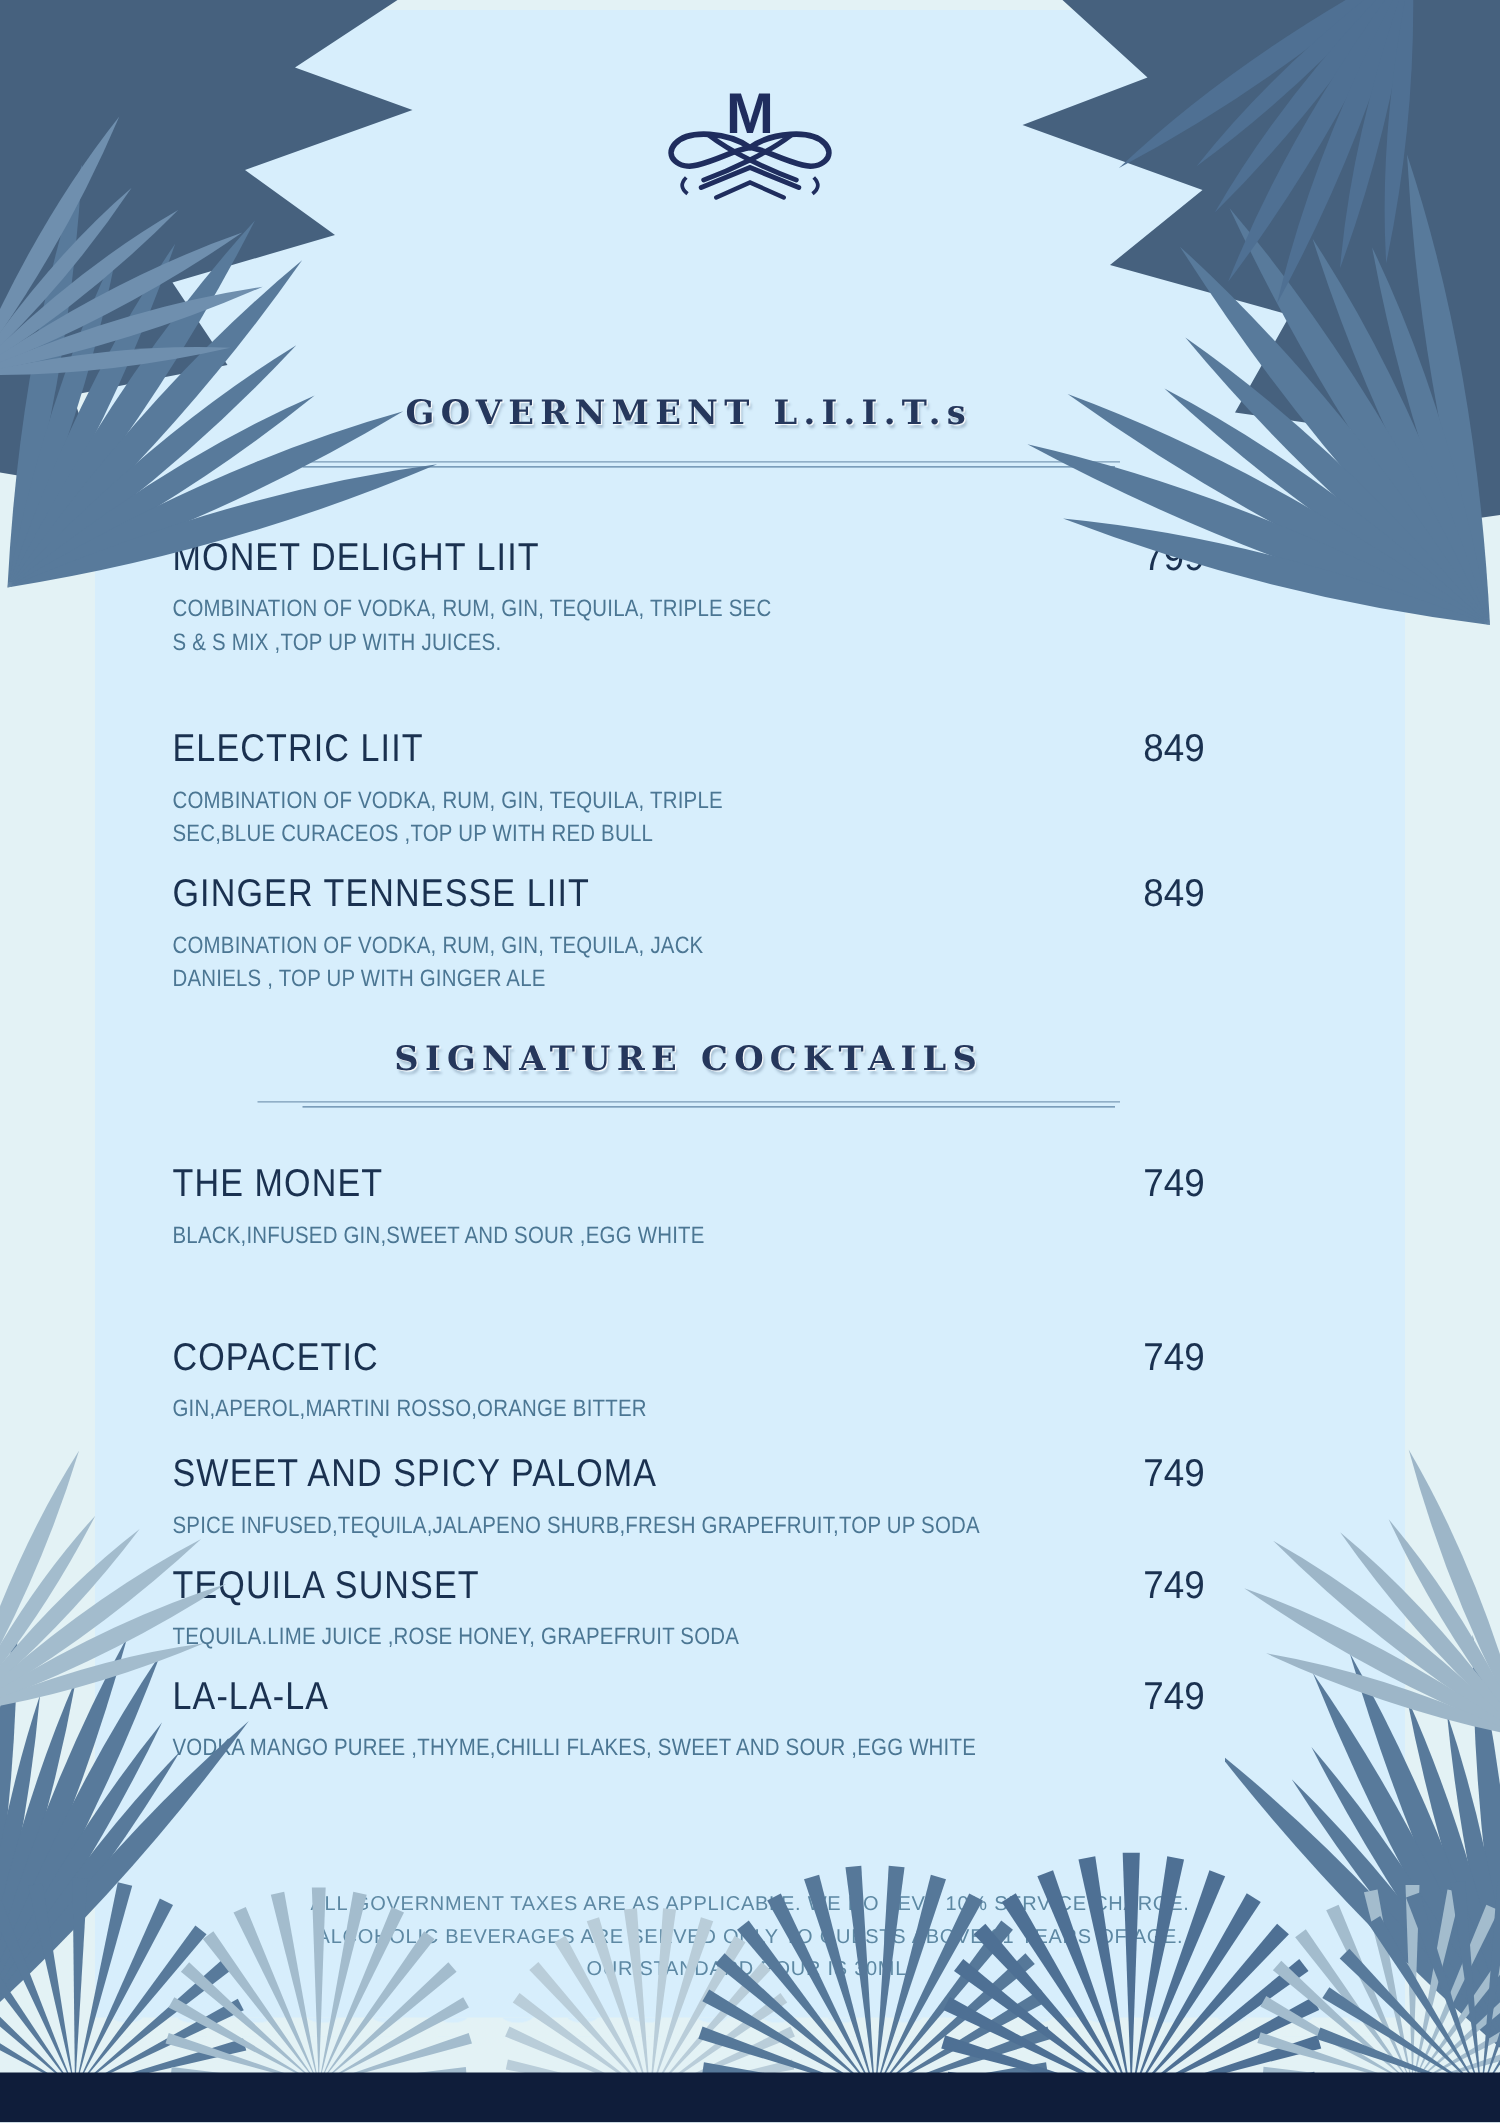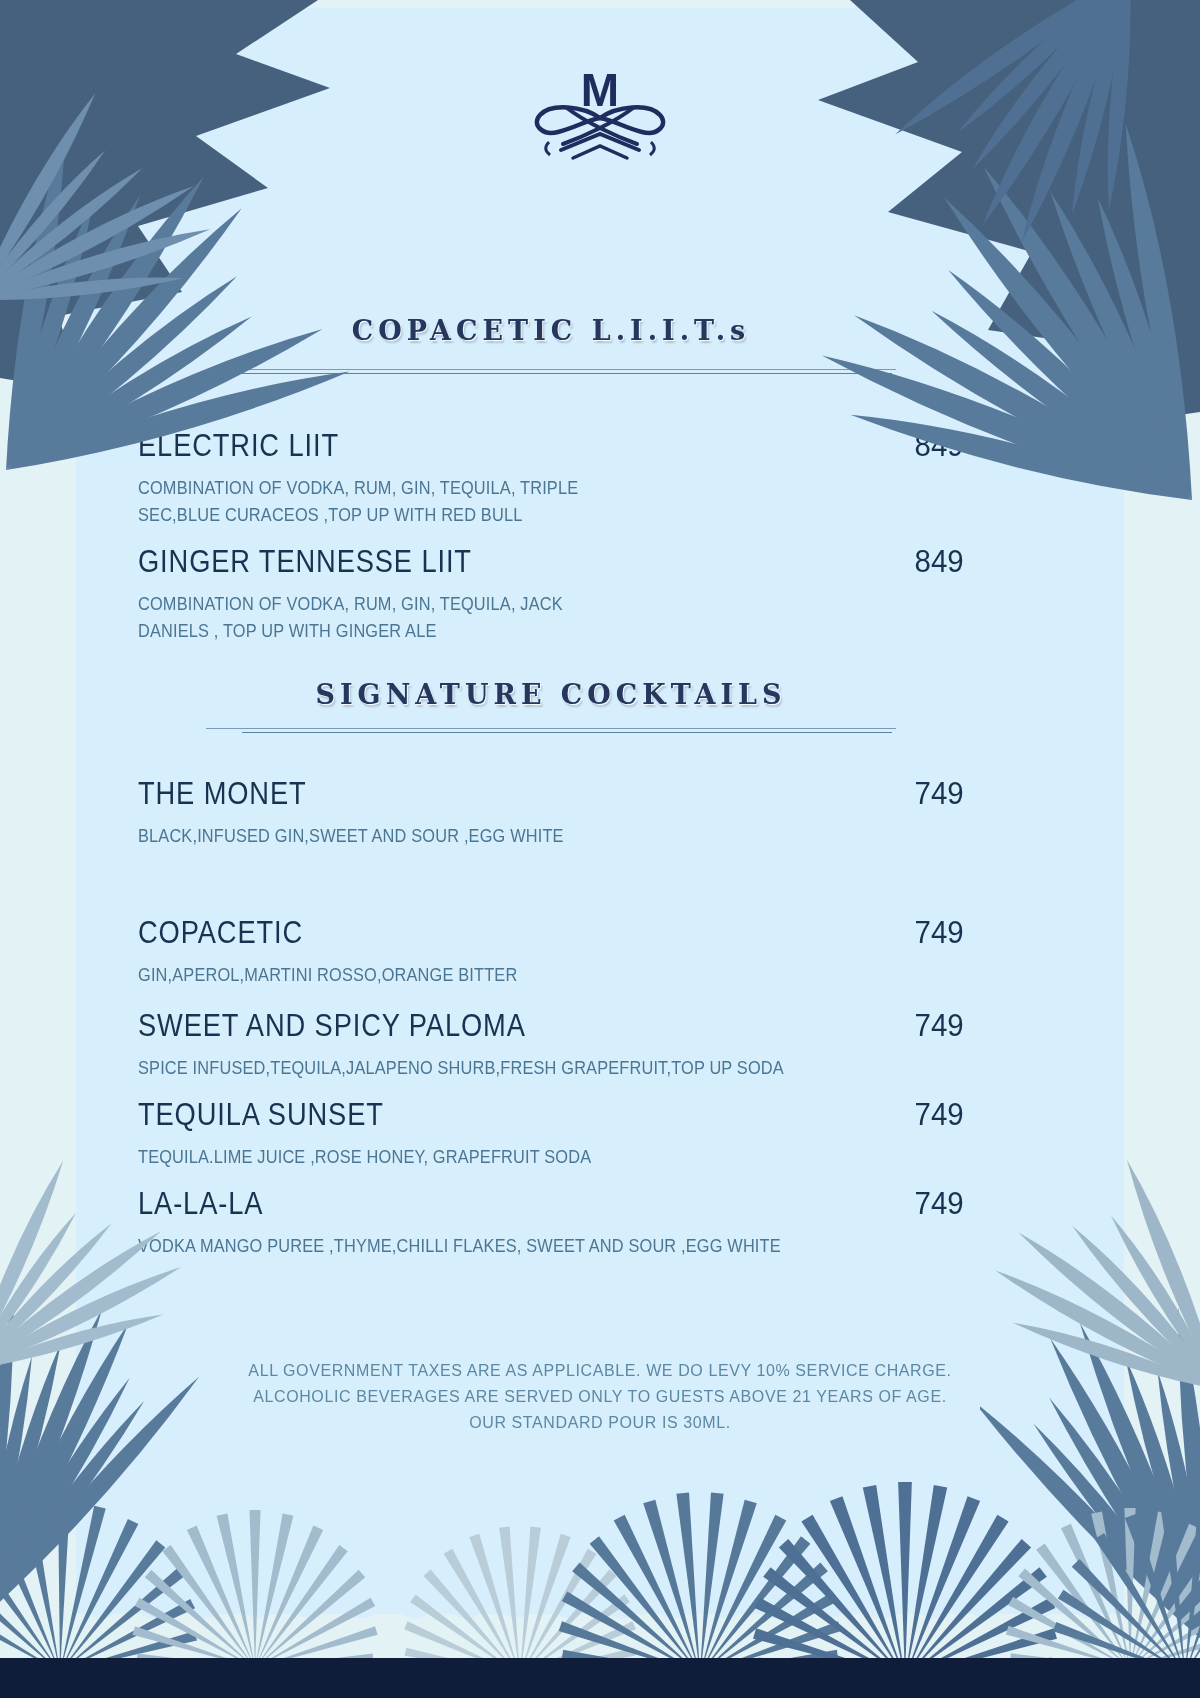--- a/index.html
+++ b/index.html
@@ -143,26 +143,34 @@
         <path d="M108,38 C90,52 60,66 38,74" fill="none" stroke="#1f2d5e" stroke-width="4" stroke-linecap="round"></path>
         <path d="M36,80 L75,64 L114,80" fill="none" stroke="#1f2d5e" stroke-width="4" stroke-linecap="round"></path>
         <path d="M48,88 L75,76 L102,88" fill="none" stroke="#1f2d5e" stroke-width="3.5" stroke-linecap="round"></path>
         <path d="M24,72 q-7,7 1,13" fill="none" stroke="#1f2d5e" stroke-width="3"></path>
         <path d="M126,72 q7,7 -1,13" fill="none" stroke="#1f2d5e" stroke-width="3"></path>
       </svg>
     </div>
 
     <div class="content">
 
-      <h2 class="menu-heading">COPACETIC L.I.I.T.s</h2>
+      <h2 class="menu-heading">GOVERNMENT L.I.I.T.s</h2>
       <div class="divider">
           <span class="l1"></span>
           <span class="l2"></span>
         </div>
 
+      <div class="menu-item mt51">
+        <div class="item-row">
+          <span class="item-name">MONET DELIGHT LIIT</span>
+          <span class="item-price">799</span>
+        </div>
+        <div class="item-desc first">COMBINATION OF VODKA, RUM, GIN, TEQUILA, TRIPLE SEC</div>
+        <div class="item-desc">S &amp; S MIX ,TOP UP WITH JUICES.</div>
+      </div>
 
       <div class="menu-item mt33">
         <div class="item-row">
           <span class="item-name">ELECTRIC LIIT</span>
           <span class="item-price">849</span>
         </div>
         <div class="item-desc first">COMBINATION OF VODKA, RUM, GIN, TEQUILA, TRIPLE</div>
         <div class="item-desc">SEC,BLUE CURACEOS ,TOP UP WITH RED BULL</div>
       </div>
 

